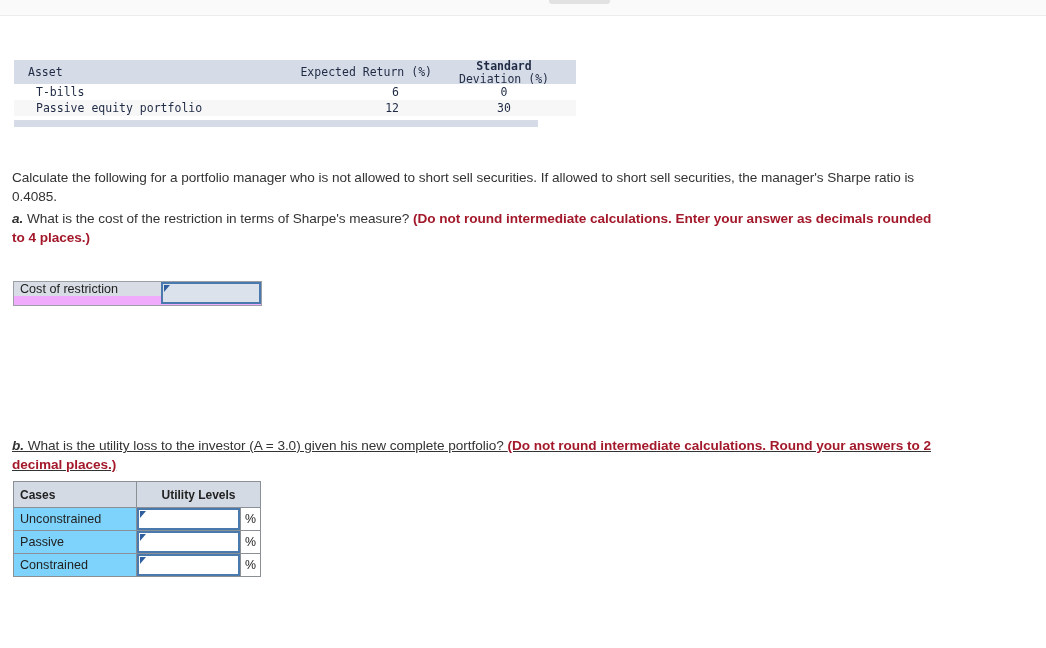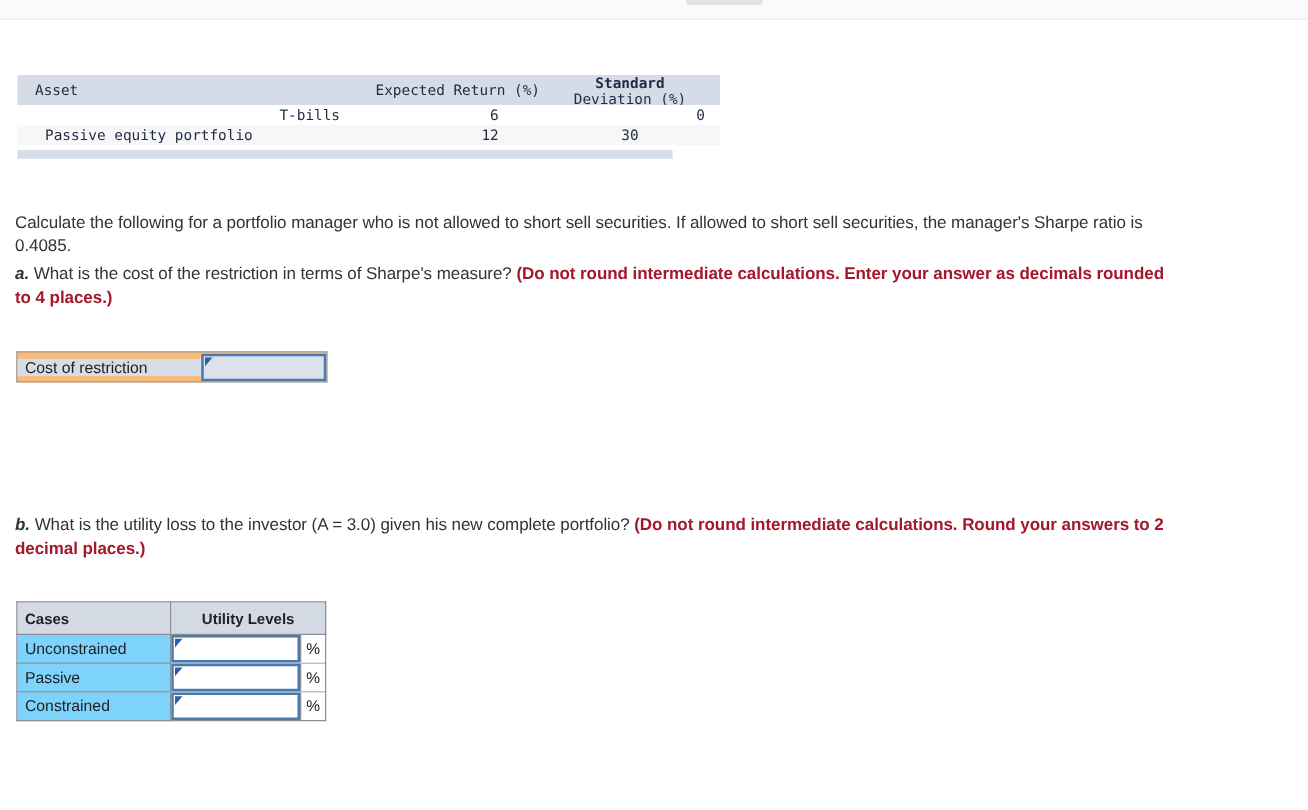--- a/index.html
+++ b/index.html
@@ -83,21 +83,21 @@
   .asset-table th.col-sd {
     text-align: center;
     width: 120px;
     padding-right: 12px;
   }
   .asset-table tbody td {
     height: 16px;
     padding: 0;
     line-height: 16px;
   }
-  .asset-table tbody tr.row-odd td { background: #ffffff; text-align: right; }
+  .asset-table tbody tr.row-odd td { background: #ffffff; }
   .asset-table tbody tr.row-even td { background: #f7f7f7; }
   .asset-table td.c-asset {
     text-align: left;
     padding-left: 22px;
   }
   .asset-table td.c-num1 {
     text-align: right;
     padding-right: 45px;
   }
   .asset-table td.c-num2 {
@@ -126,41 +126,42 @@
     top: 152px;
     width: 925px;
   }
   .p-a {
     left: 12px;
     top: 193px;
     width: 925px;
   }
   .p-b {
     left: 12px;
-    top: 394px;
+    top: 420px;
     width: 925px;
+    text-decoration: underline;
   }
   .q-label {
     font-weight: bold;
     font-style: italic;
   }
   .red-note {
     color: #a3192b;
     font-weight: bold;
   }
 
   
   .cost-wrap {
     position: absolute;
     left: 13px;
     top: 265px;
     display: flex;
-    align-items: center;
+    align-items: flex-start;
     border: 1px solid #9aa0a6;
-    background: #fdba74;
+    background: #f0abfc;
     width: 249px;
     height: 25px;
     box-sizing: border-box;
   }
   .cost-label {
     flex: 0 0 147px;
     display: flex;
     align-items: center;
     padding-left: 6px;
     font-size: 12.6px;

